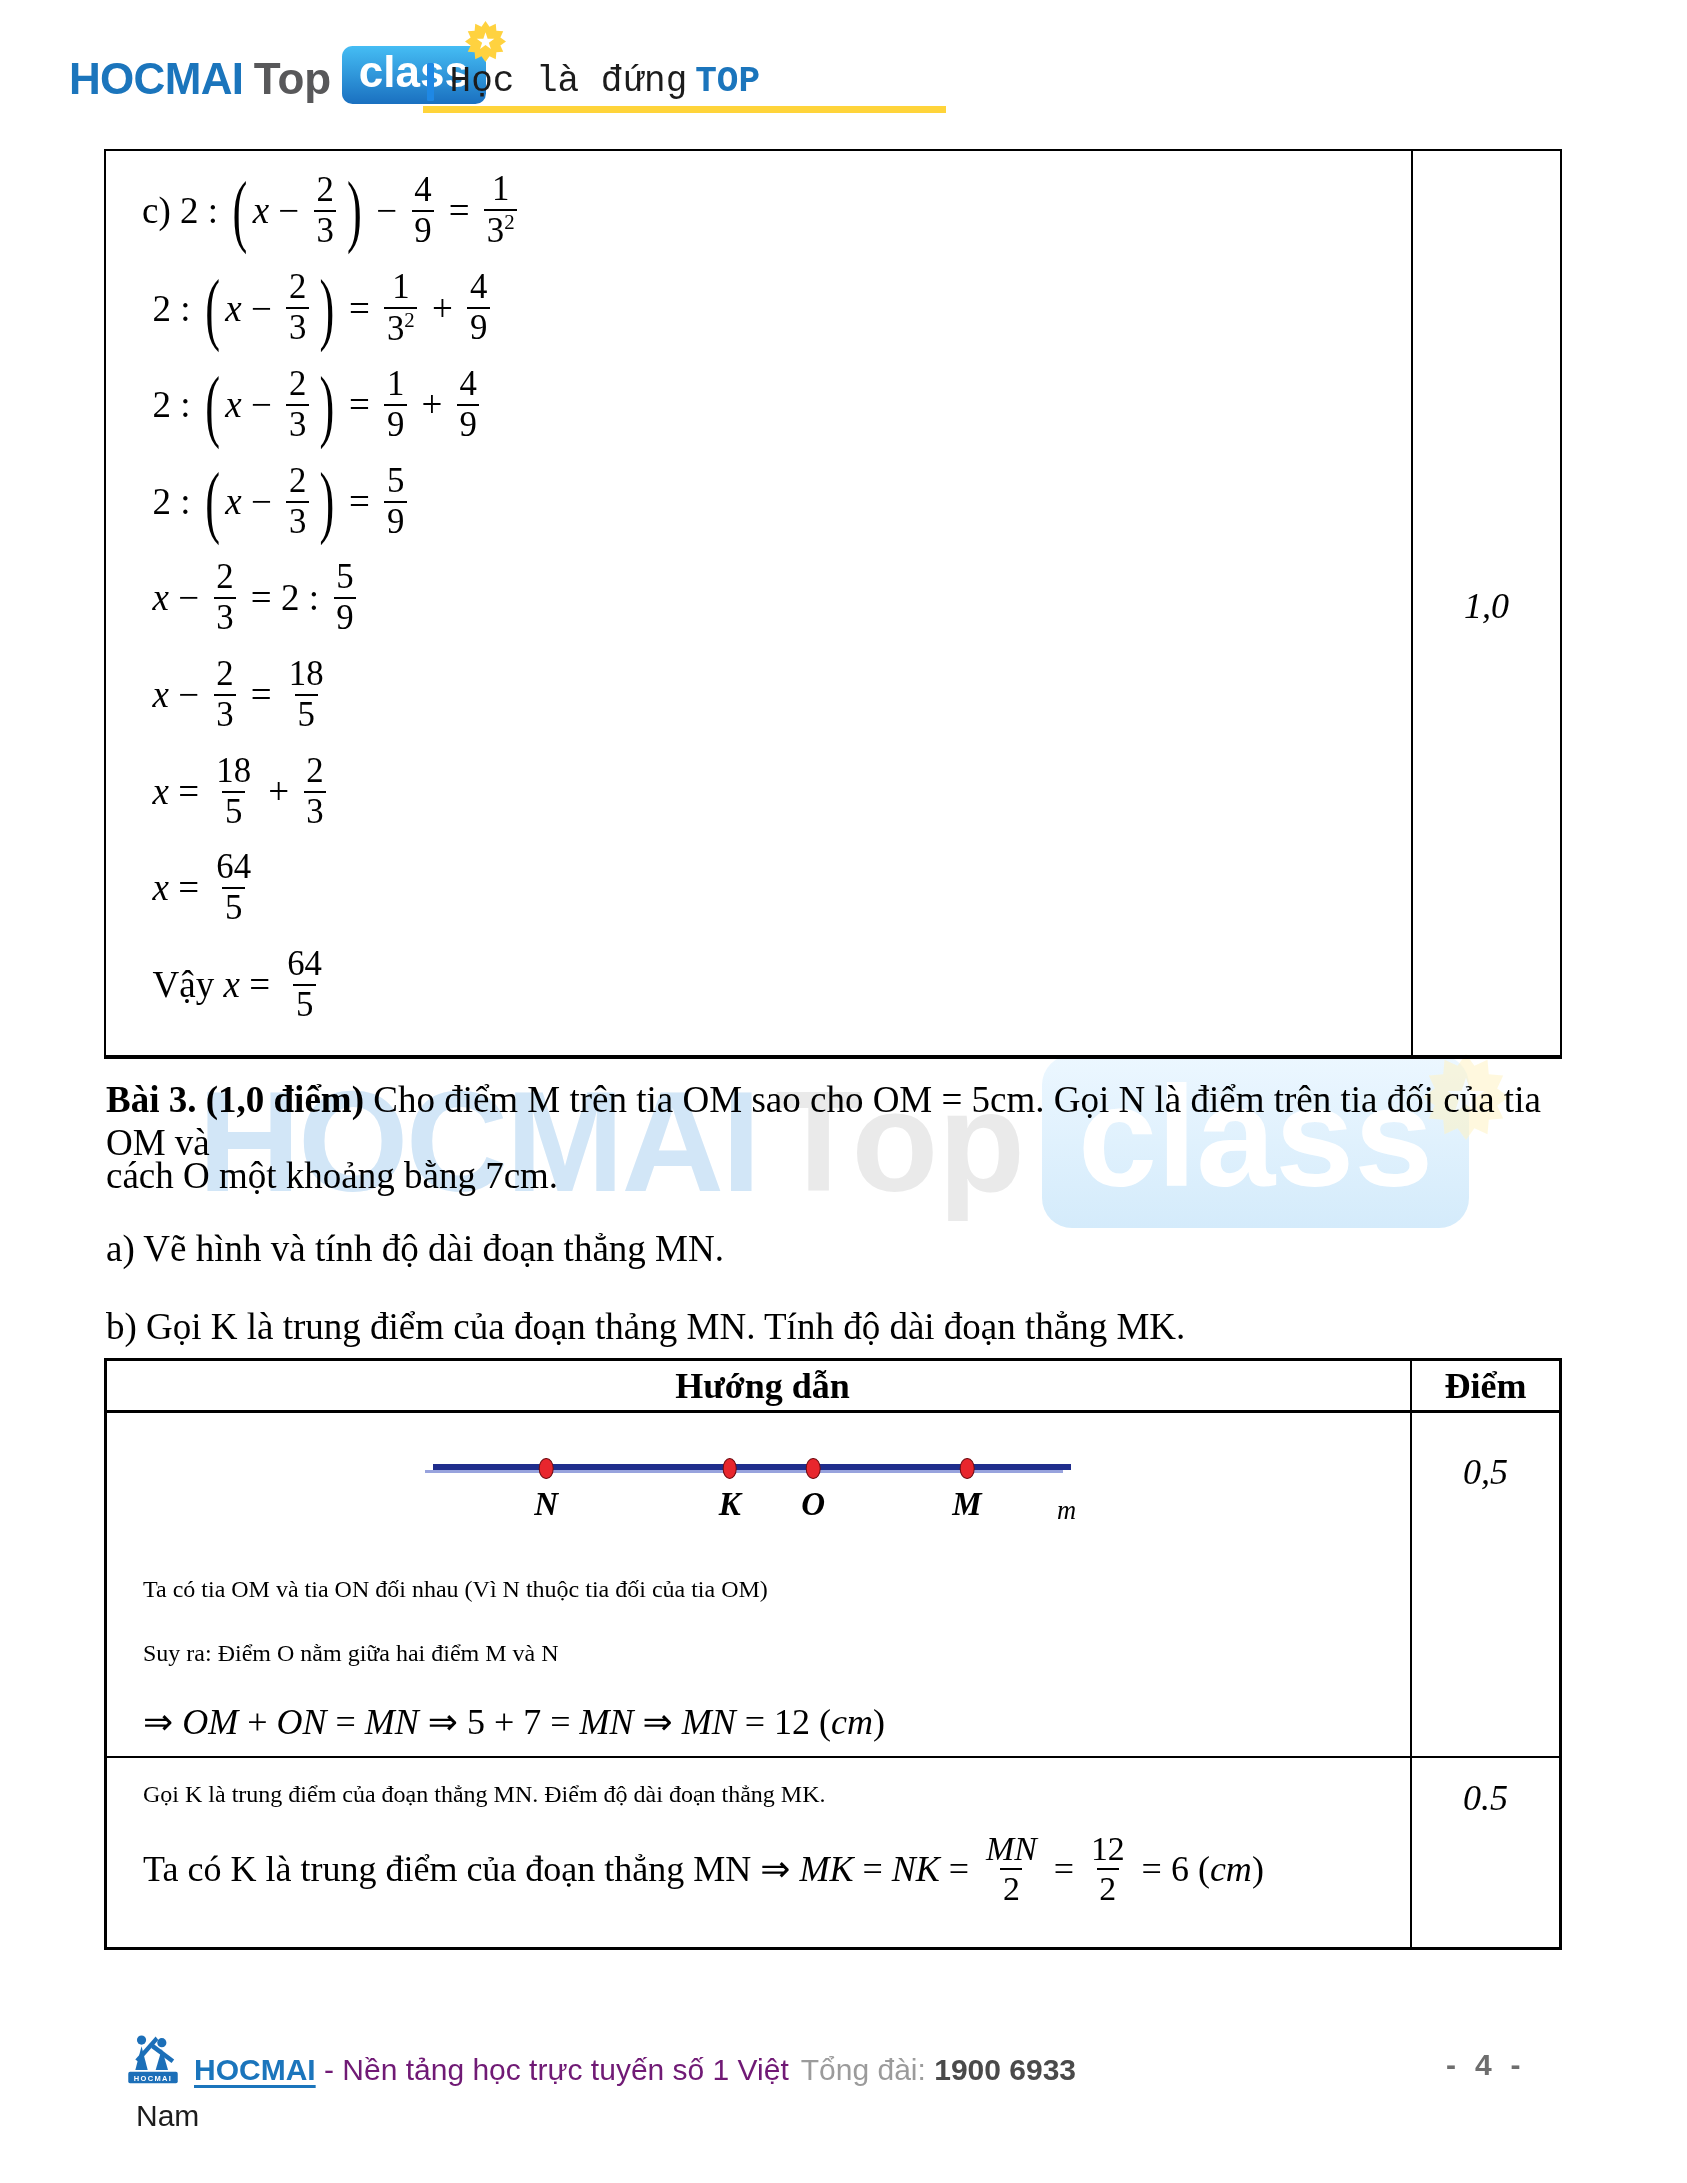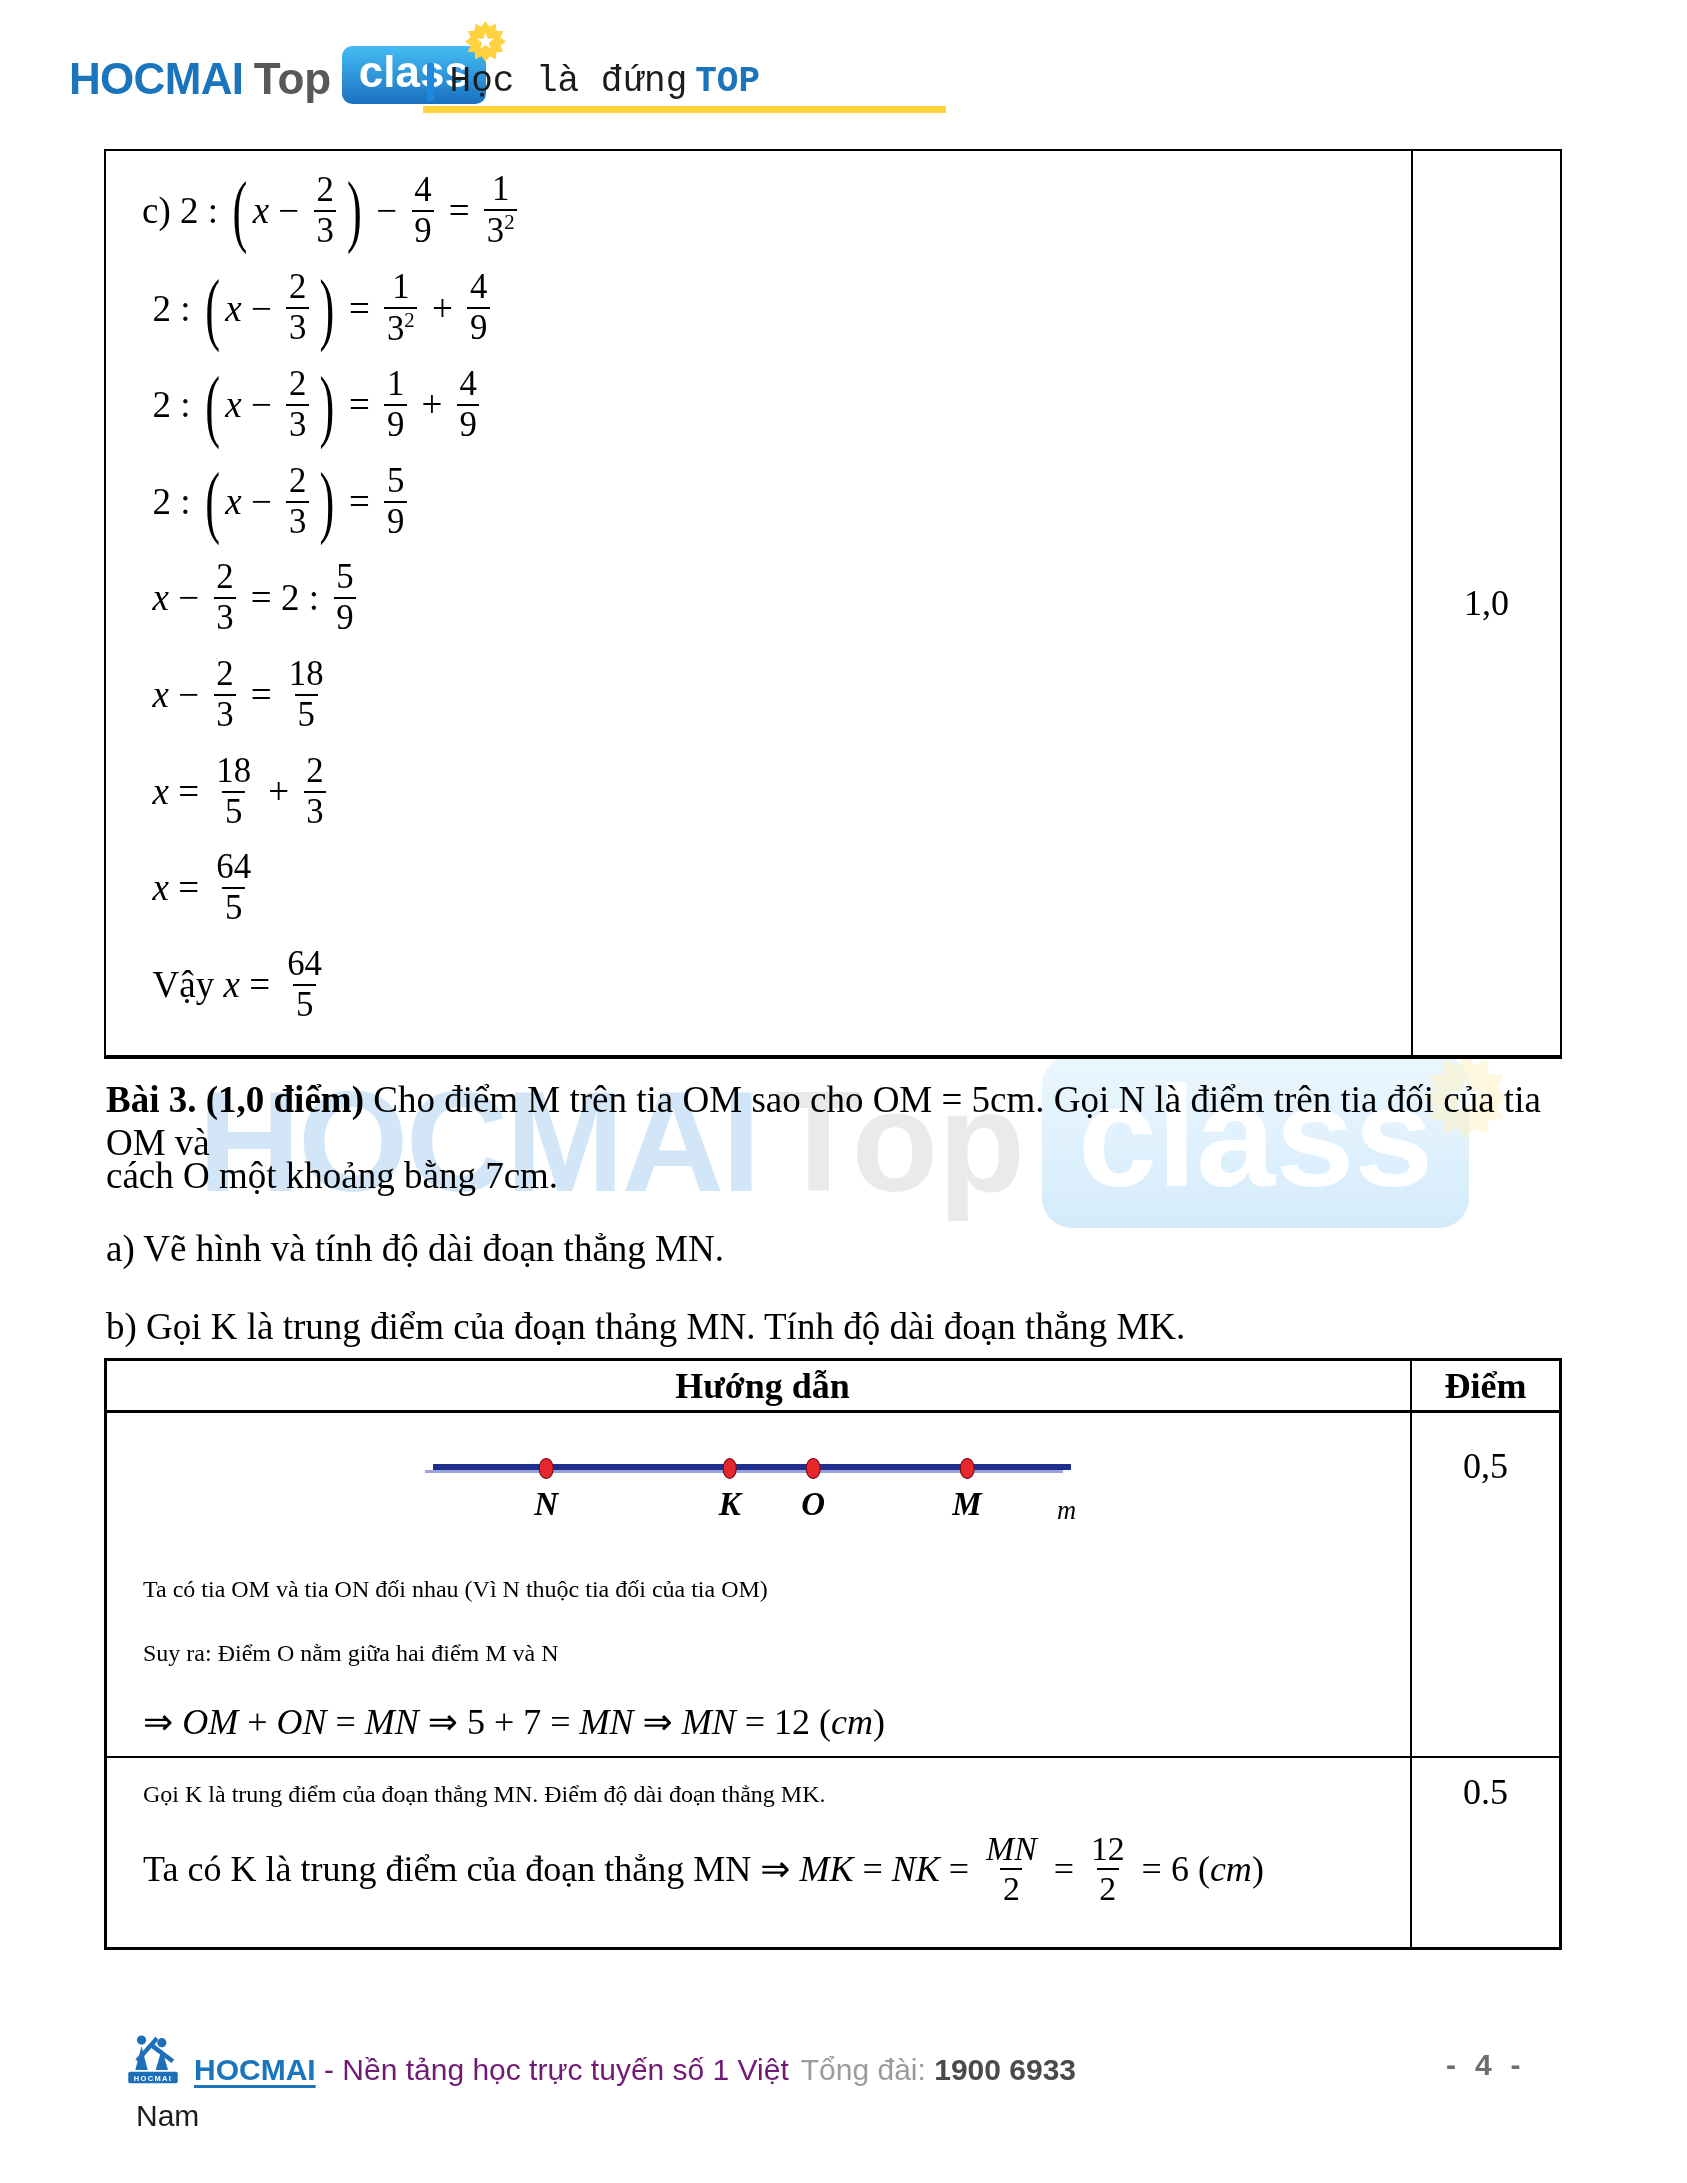--- a/index.html
+++ b/index.html
@@ -32,21 +32,21 @@
   .wm-star{position:absolute;top:-46px;right:-40px;opacity:.55;}
 
   
   .soltable{position:absolute;left:104px;width:1458px;border:2.6px solid #000;display:flex;
             box-sizing:border-box;background:transparent;z-index:1;}
   #table1{top:149px;height:910px;border-bottom-width:4px;}
   .t1-content{flex:1;border-right:2px solid #000;display:flex;flex-direction:column;
               justify-content:space-evenly;padding:6.6px 0 9.3px 36px;box-sizing:border-box;}
   .score-col{width:147px;display:flex;justify-content:center;box-sizing:border-box;}
   #table1 .score-col{align-items:center;}
-  .score{font-size:36px;}
+  .score{font-style:italic;font-size:36px;margin-top:6px;}
 
   .eq{font-size:37px;line-height:1.05;white-space:nowrap;}
   .eq:first-child{padding-left:0;}
   .eq{padding-left:10.6px;}
   .frac{display:inline-flex;flex-direction:column;align-items:center;vertical-align:middle;
         font-size:0.94em;line-height:1.12;margin:0 5.3px;transform:translateY(-4px);}
   .frac .den{border-top:2px solid #000;padding:0 2.6px;}
   .frac .num{padding:0 2.6px;}
   sup{font-size:0.6em;}
   .bigp{display:inline-block;vertical-align:middle;font-size:1.2em;font-weight:400;

